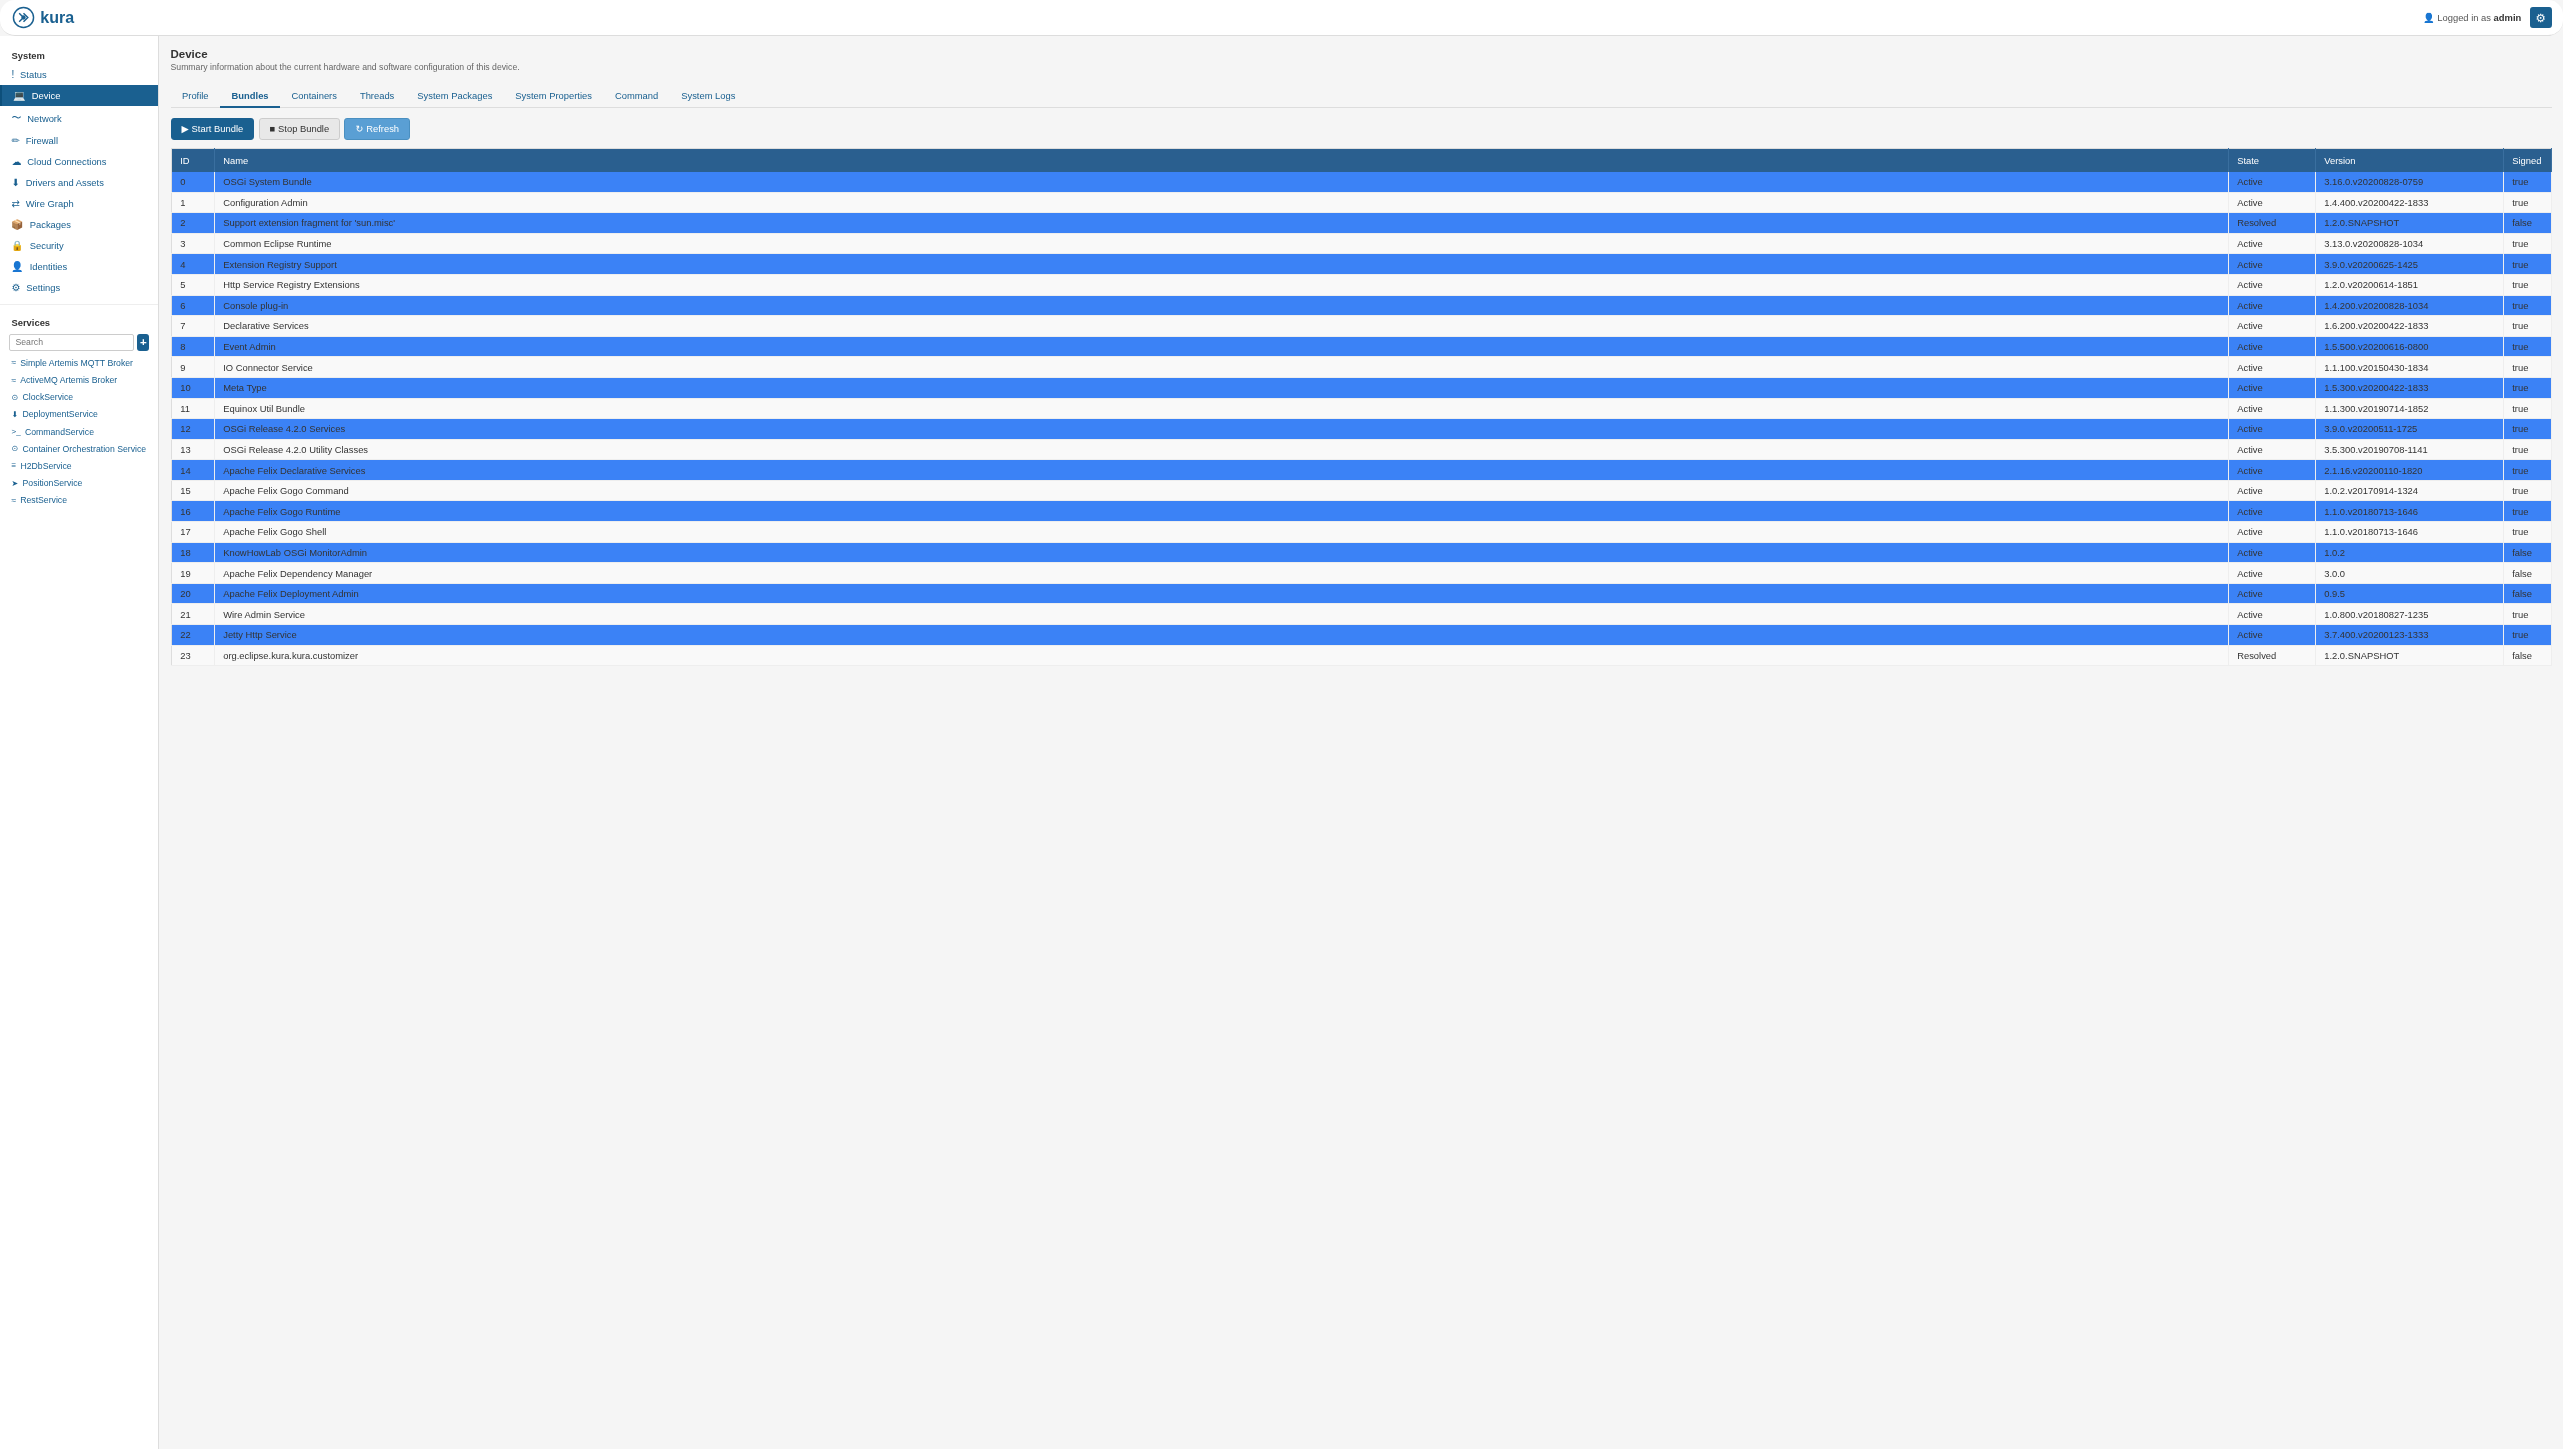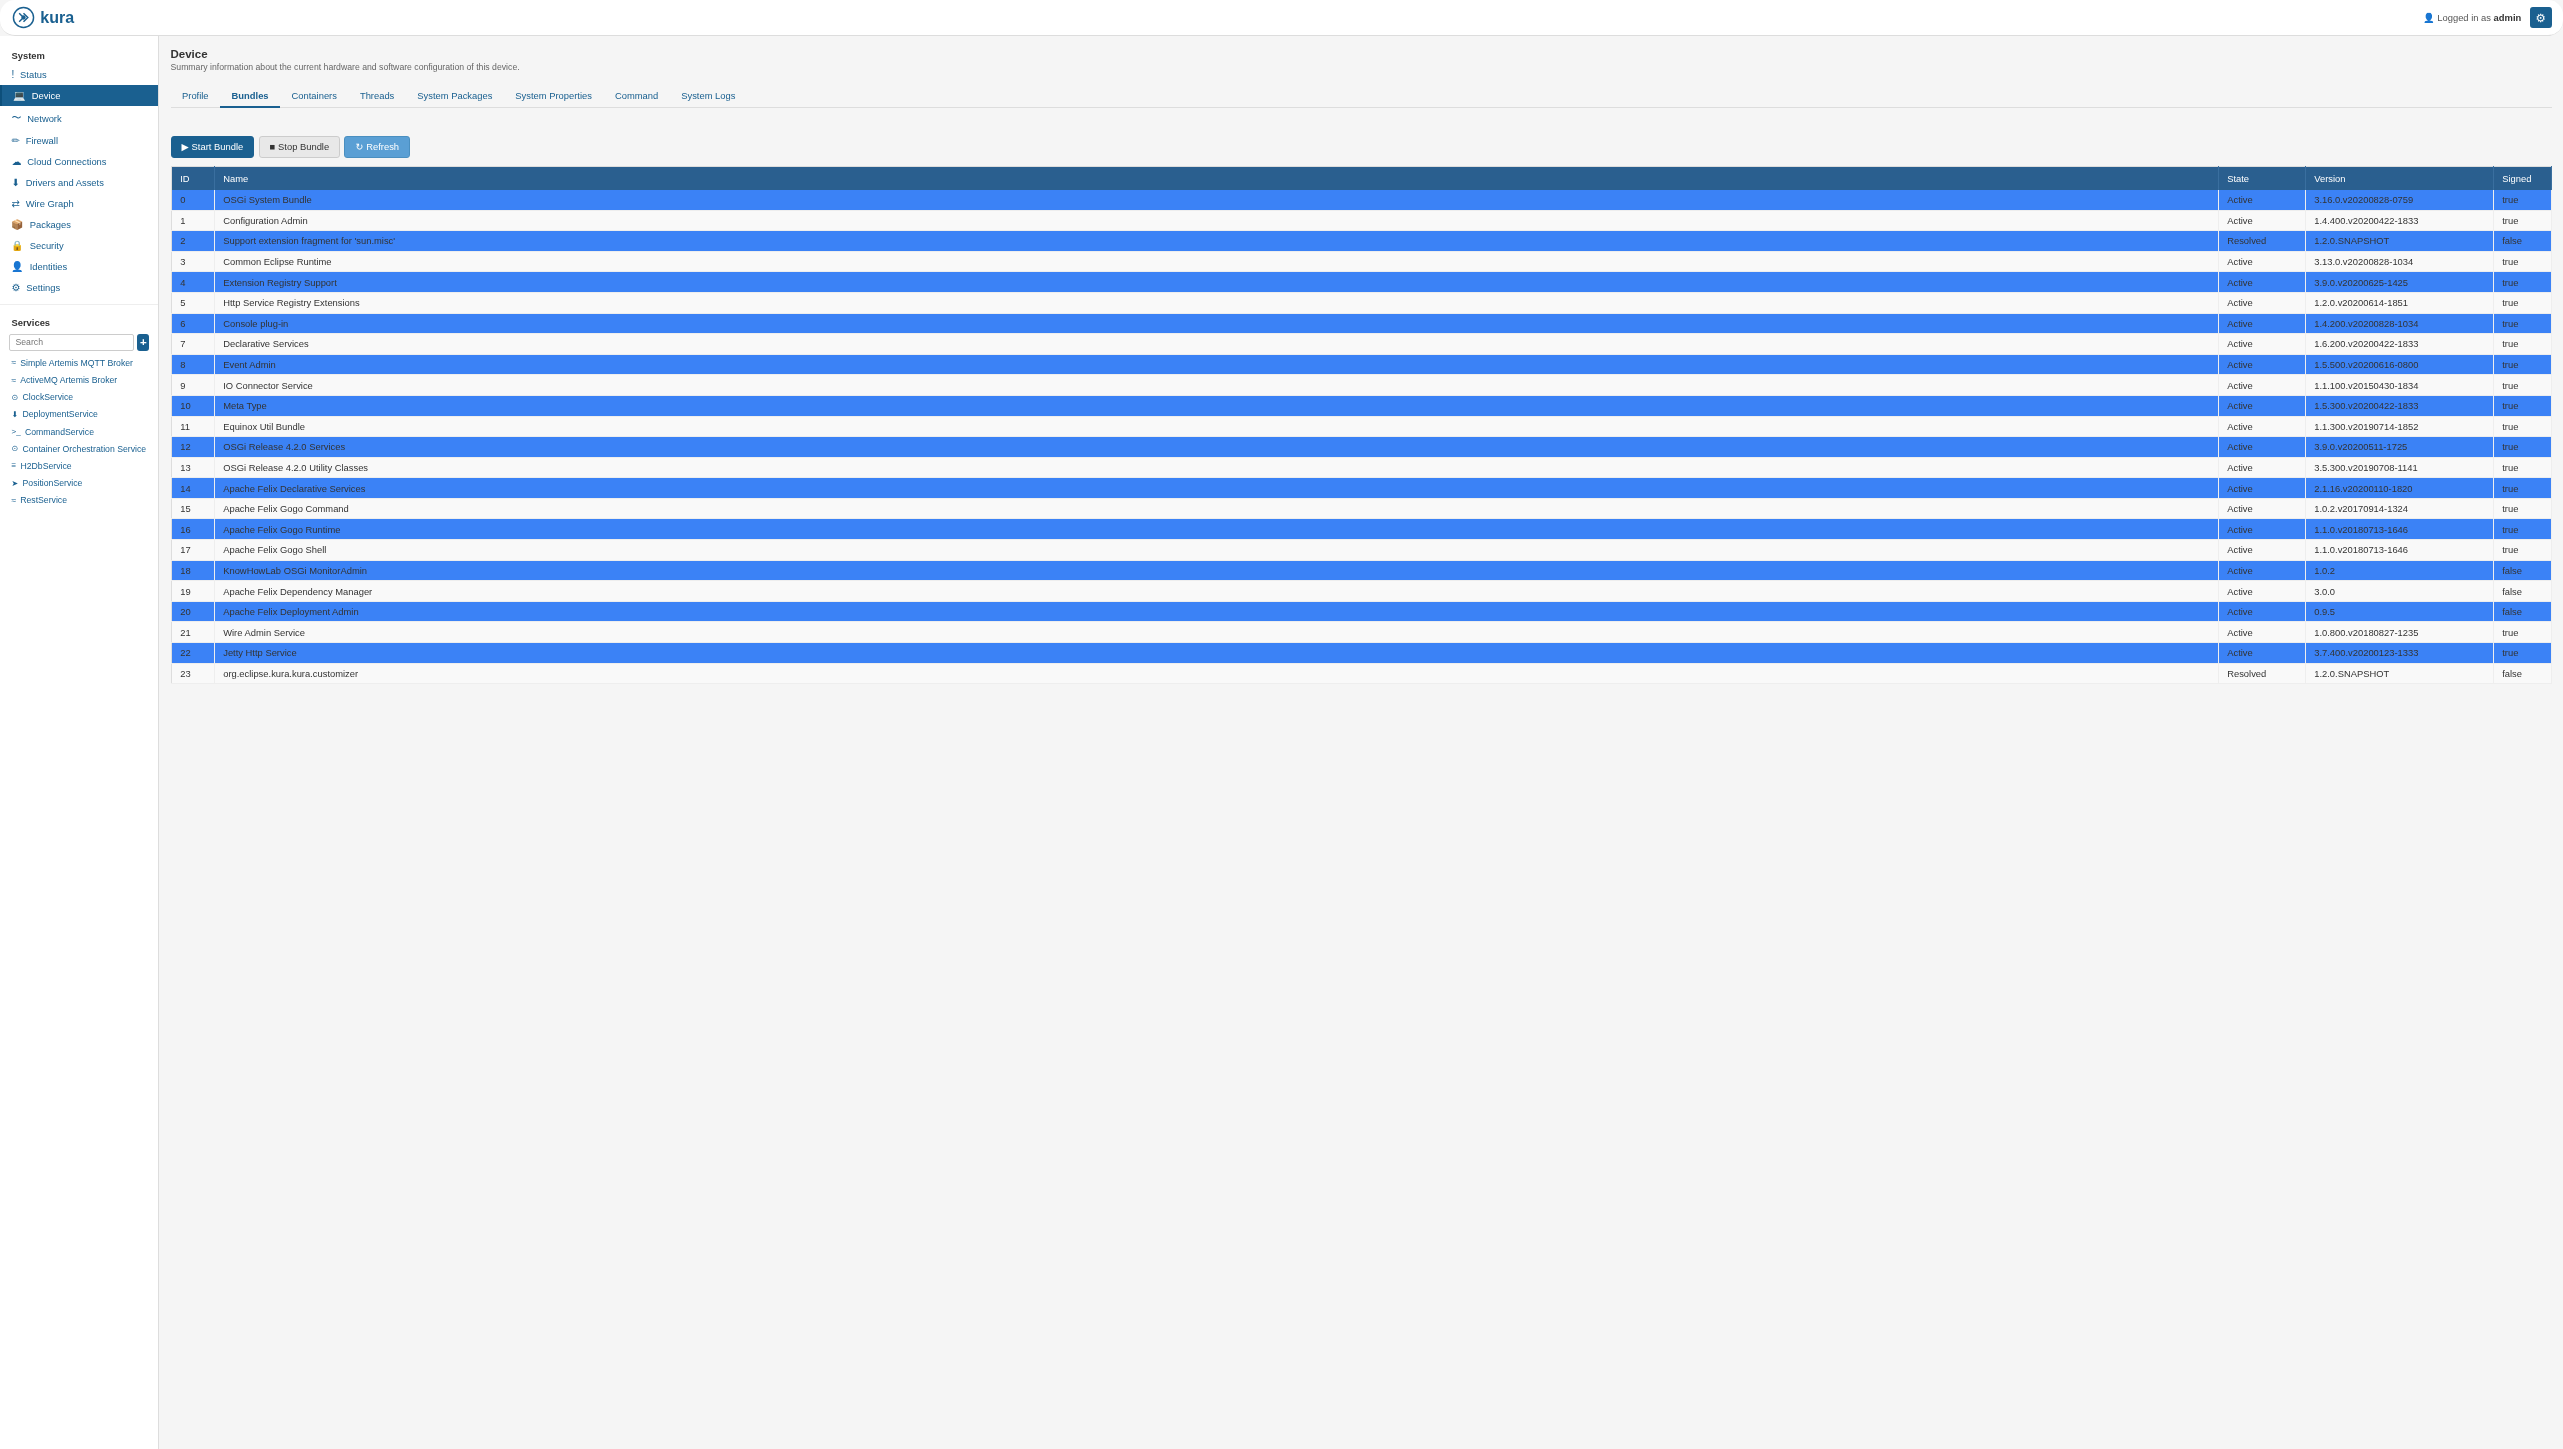--- a/index.html
+++ b/index.html
@@ -160,21 +160,21 @@
     .page-subtitle {
       font-size: 8.7px;
       color: #666;
       margin-bottom: 11.5px;
     }
 
     
     .tabs {
       display: flex;
       border-bottom: 1.4px solid #ddd;
-      margin-bottom: 28px;
+      margin-bottom: 10px;
     }
     .tab {
       padding: 5.8px 11.5px;
       cursor: pointer;
       color: #1a6090;
       font-size: 9.4px;
       border-bottom: 2.2px solid transparent;
       margin-bottom: -1.4px;
     }
     .tab.active {
@@ -241,21 +241,21 @@
       background: #f9f9f9;
     }
     .bundle-table tbody td {
       padding: 4.3px 8.7px;
       border-right: 0.7px solid #eee;
     }
     .col-id { width: 43px; }
     .col-name { }
     .col-state { width: 87px; }
     .col-version { width: 188px; }
-    .col-signed { width: 58px; }
+    .col-signed { width: 48px; }
   </style>
 </head>
 <body>
 
 <header class="top-header">
   <div class="logo">
     <svg class="logo-icon" viewBox="0 0 32 32" fill="none" xmlns="http://www.w3.org/2000/svg">
       <circle cx="16" cy="16" r="14" stroke="#1a6090" stroke-width="2"></circle>
       <path d="M10 10 L16 16 L10 22 M16 10 L22 16 L16 22" stroke="#1a6090" stroke-width="2" fill="none"></path>
       <circle cx="16" cy="16" r="3" fill="#1a6090"></circle>

